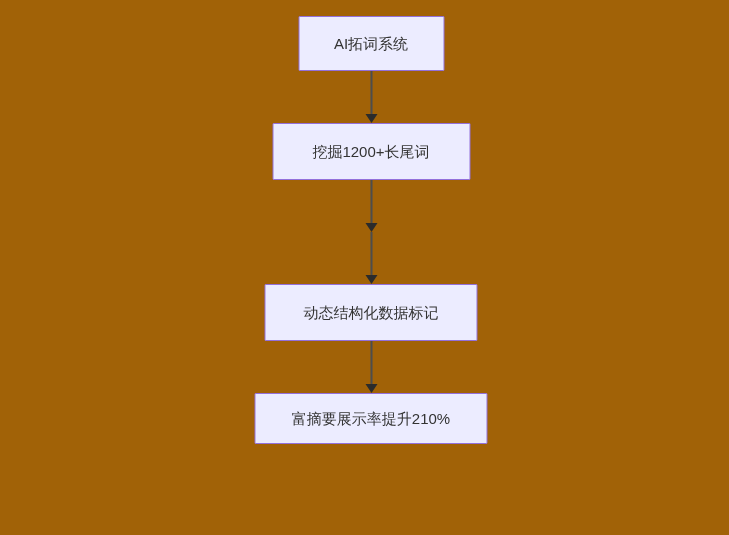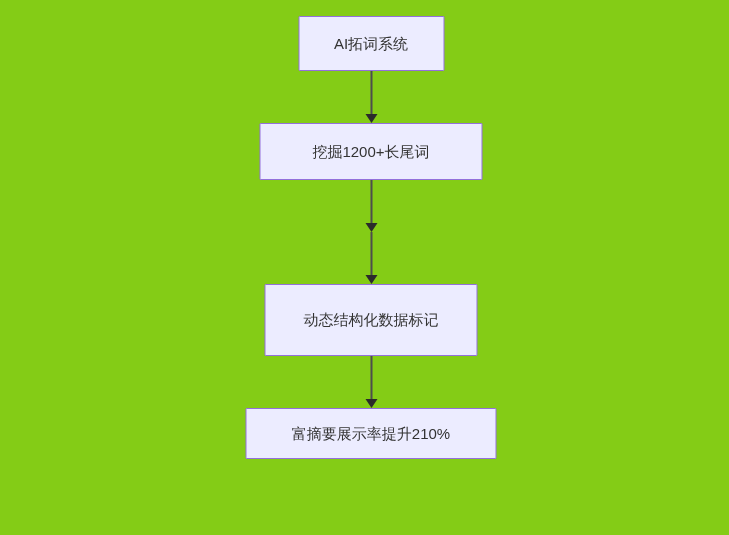--- a/index.html
+++ b/index.html
@@ -8,21 +8,21 @@
     width: 729px;
     height: 535px;
     background: #f8f8f8;
     font-family: "Liberation Sans", "DejaVu Sans", sans-serif;
     overflow: hidden;
   }
   .canvas {
     position: relative;
     width: 729px;
     height: 535px;
-    background: #84cc16;
+    background: #a16207;
   }
   .column {
     position: absolute;
     left: 371px;
     top: 16px;
     transform: translateX(-50%);
     display: flex;
     flex-direction: column;
     align-items: center;
   }
@@ -34,24 +34,24 @@
     display: flex;
     align-items: center;
     justify-content: center;
     color: #333333;
     font-size: 15px;
     line-height: 1.2;
     text-align: center;
     white-space: nowrap;
   }
   .n0 { width: 146px; height: 55px; }
-  .n1 { width: 223px; height: 57px; }
+  .n1 { width: 198px; height: 57px; }
   .n2 { width: 222px; height: 58px; }
-  .n3 { width: 213px; height: 72px; }
-  .n4 { width: 251px; height: 51px; }
+  .n3 { width: 213px; height: 57px; }
+  .n4 { width: 233px; height: 51px; }
   .arrow {
     height: 52px;
     display: flex;
     flex-direction: column;
     align-items: center;
     justify-content: flex-start;
   }
   .arrow-line {
     width: 2px;
     flex: 1 1 auto;

